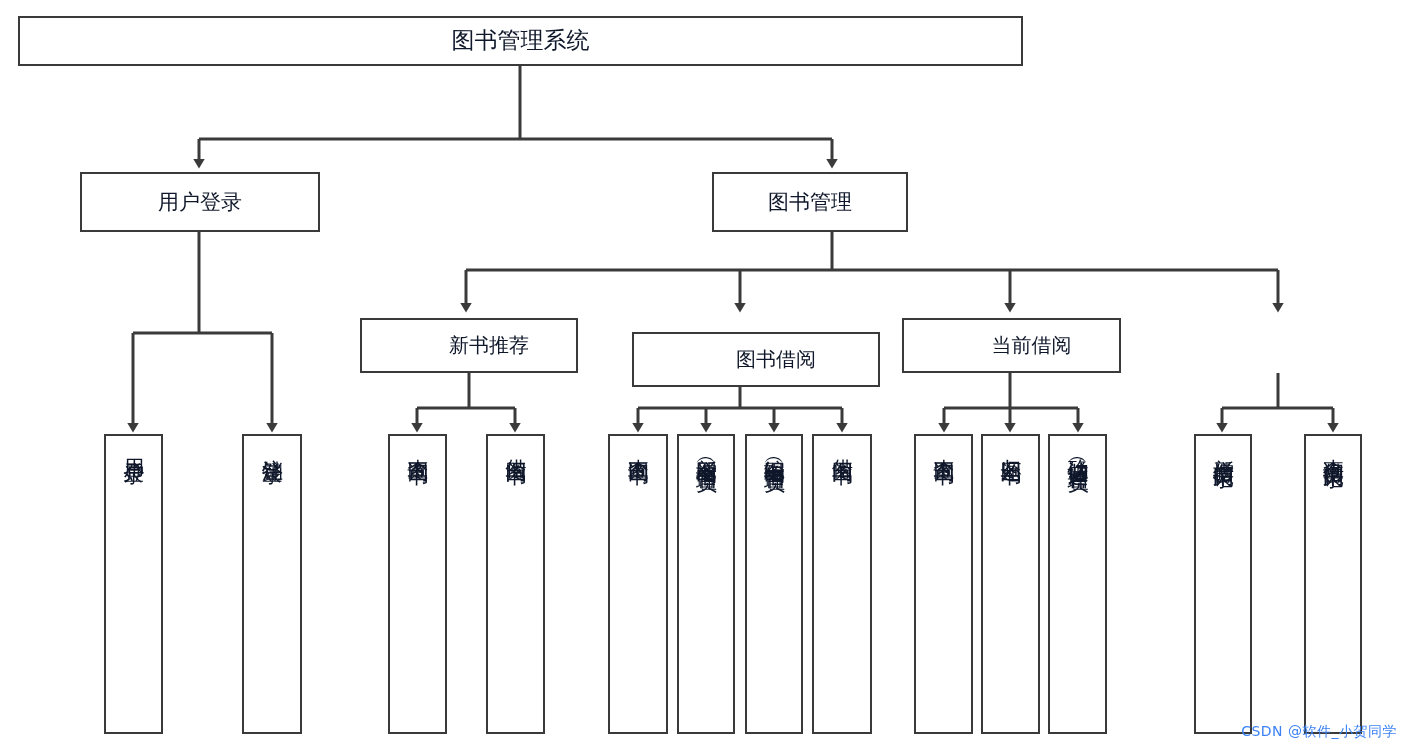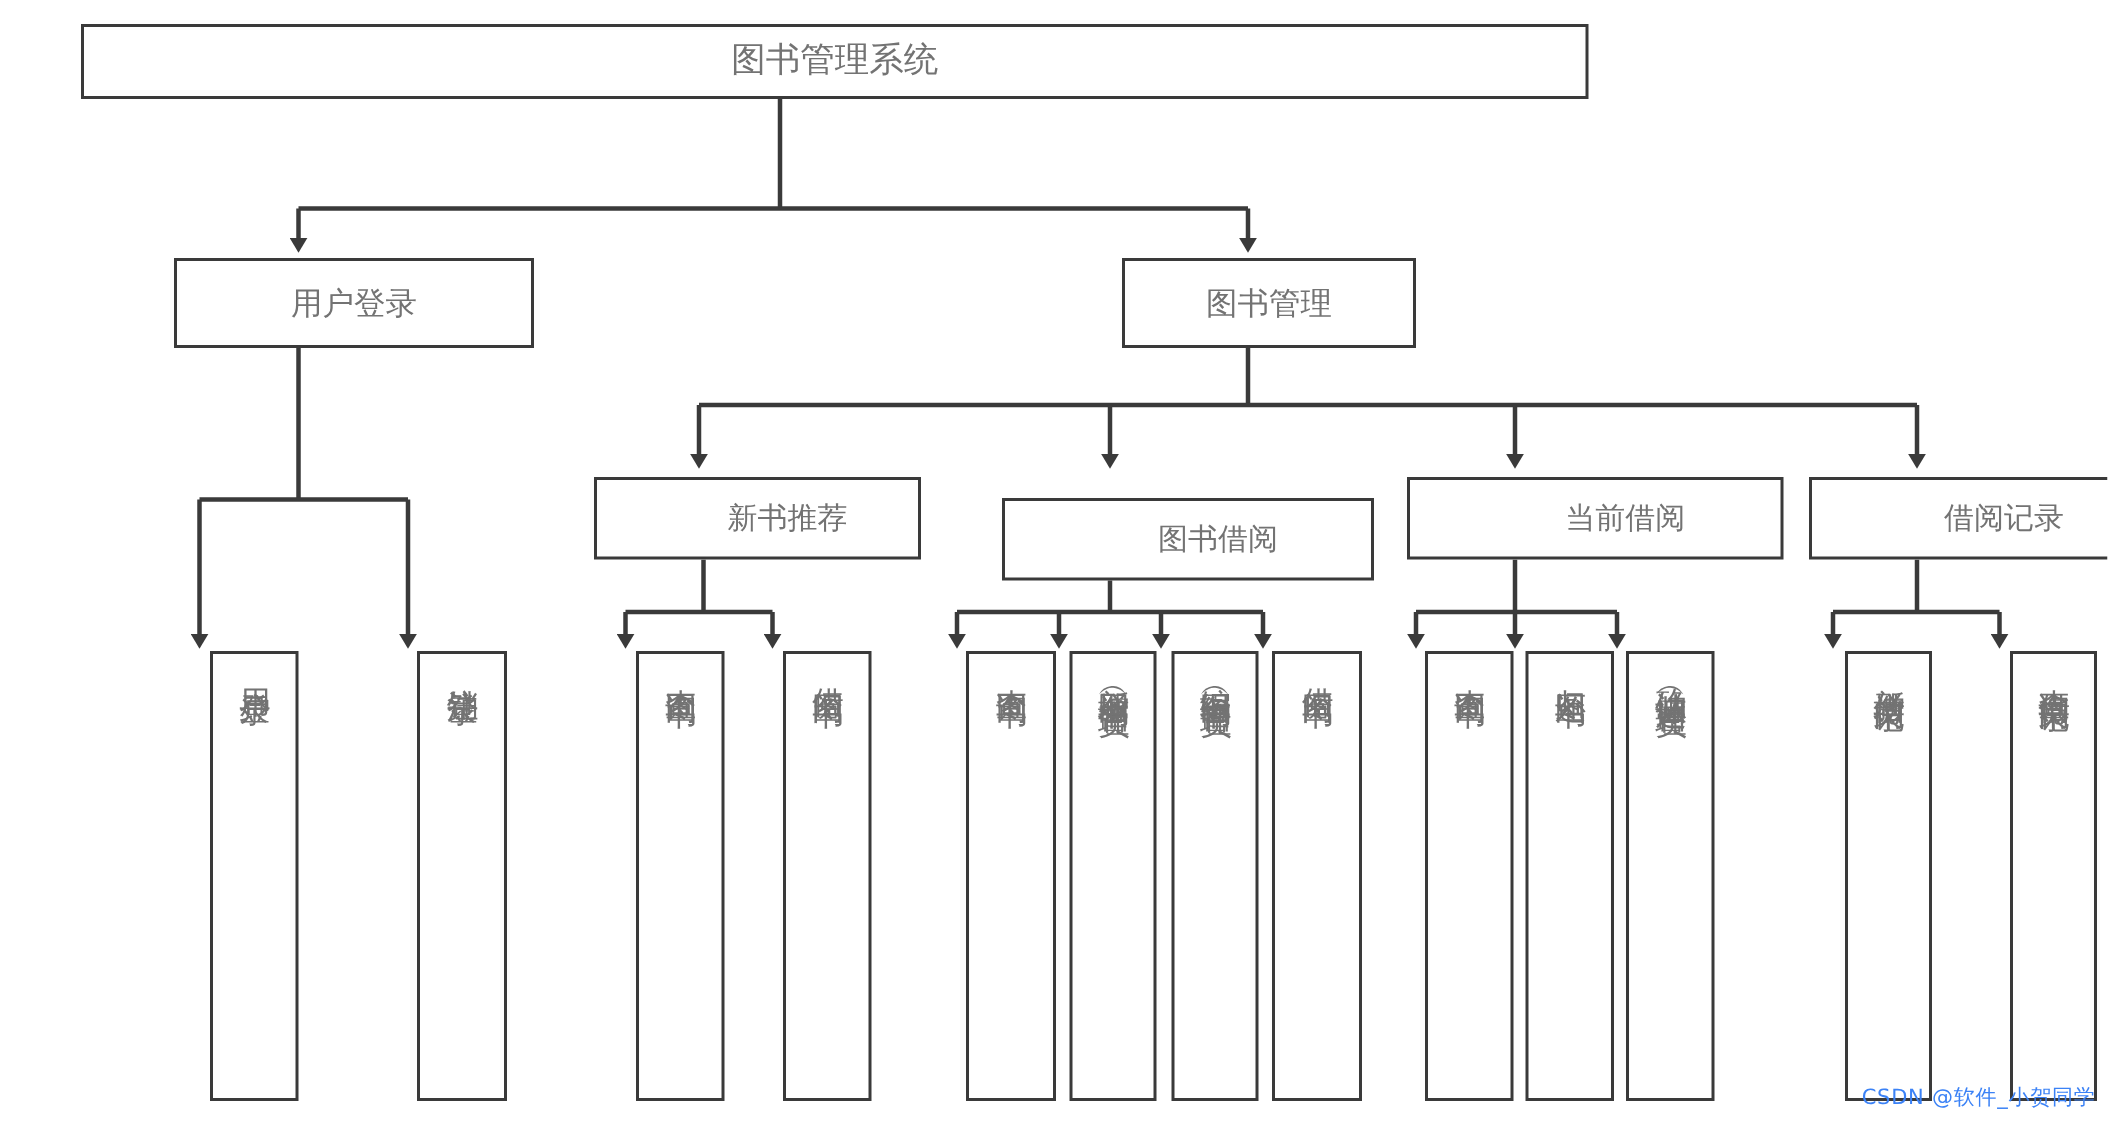--- a/index.html
+++ b/index.html
@@ -23,28 +23,27 @@
     left: 0;
     top: 0;
     width: 1405px;
     height: 747px;
   }
   .node {
     position: absolute;
     box-sizing: border-box;
     border: 2px solid #3a3a3a;
     background: #ffffff;
-    color: #737373;
+    color: #0f172a;
     display: flex;
     align-items: center;
     justify-content: center;
     text-align: center;
     line-height: 1.18;
     z-index: 2;
-    margin-left: 36px;
   }
   .node.root {
     font-size: 23px;
   }
   .node.level1 {
     font-size: 21px;
   }
   .node.level2 {
     font-size: 20px;
     padding-left: 40px;
@@ -130,22 +129,21 @@
     </g>
   </svg>
 
   <div class="node root" style="left:18px; top:16px; width:1005px; height:50px;">图书管理系统</div>
 
   <div class="node level1" style="left:80px; top:172px; width:240px; height:60px;">用户登录</div>
   <div class="node level1" style="left:712px; top:172px; width:196px; height:60px;">图书管理</div>
 
   <div class="node level2" style="left:360px; top:318px; width:218px; height:55px;">新书推荐</div>
   <div class="node level2" style="left:632px; top:332px; width:248px; height:55px;">图书借阅</div>
-  <div class="node level2" style="left:902px; top:318px; width:251px; height:55px;">当前借阅</div>
-  <div class="node level2" style="left:1170px; top:318px; width:220px; height:55px;">借阅记录</div>
+  <div class="node level2" style="left:902px; top:318px; width:219px; height:55px;">当前借阅</div>
 
   <div class="node leaf" style="left:104px; top:434px; width:59px; height:300px;">
     <span class="vtext">用户登录</span>
   </div>
   <div class="node leaf" style="left:242px; top:434px; width:60px; height:300px;">
     <span class="vtext">注销登录</span>
   </div>
 
   <div class="node leaf" style="left:388px; top:434px; width:59px; height:300px;">
     <span class="vtext">查询图书</span>

